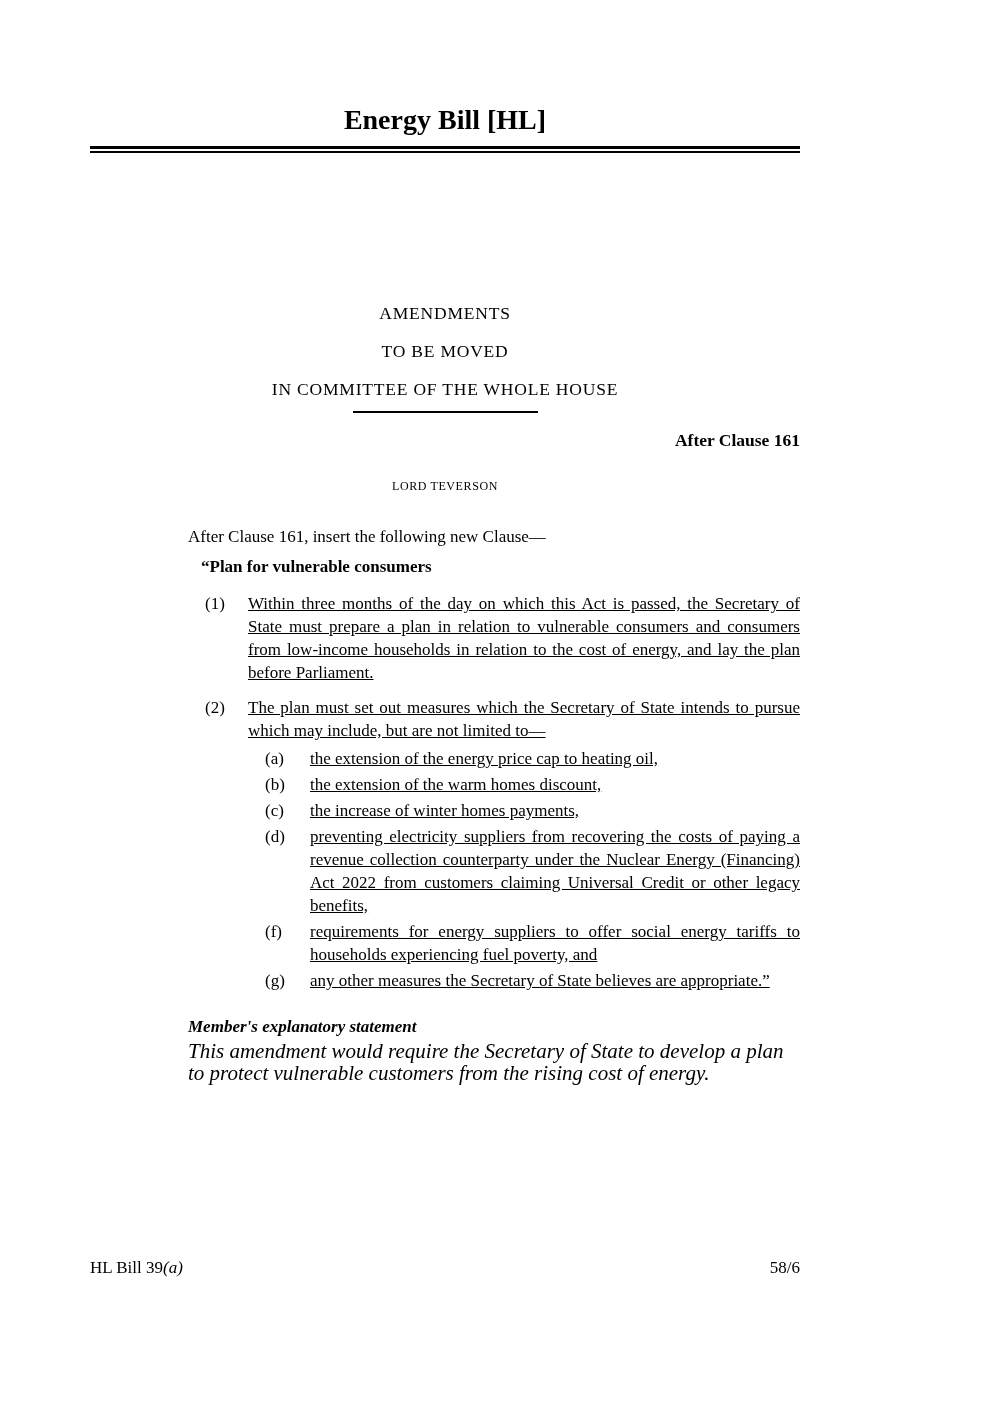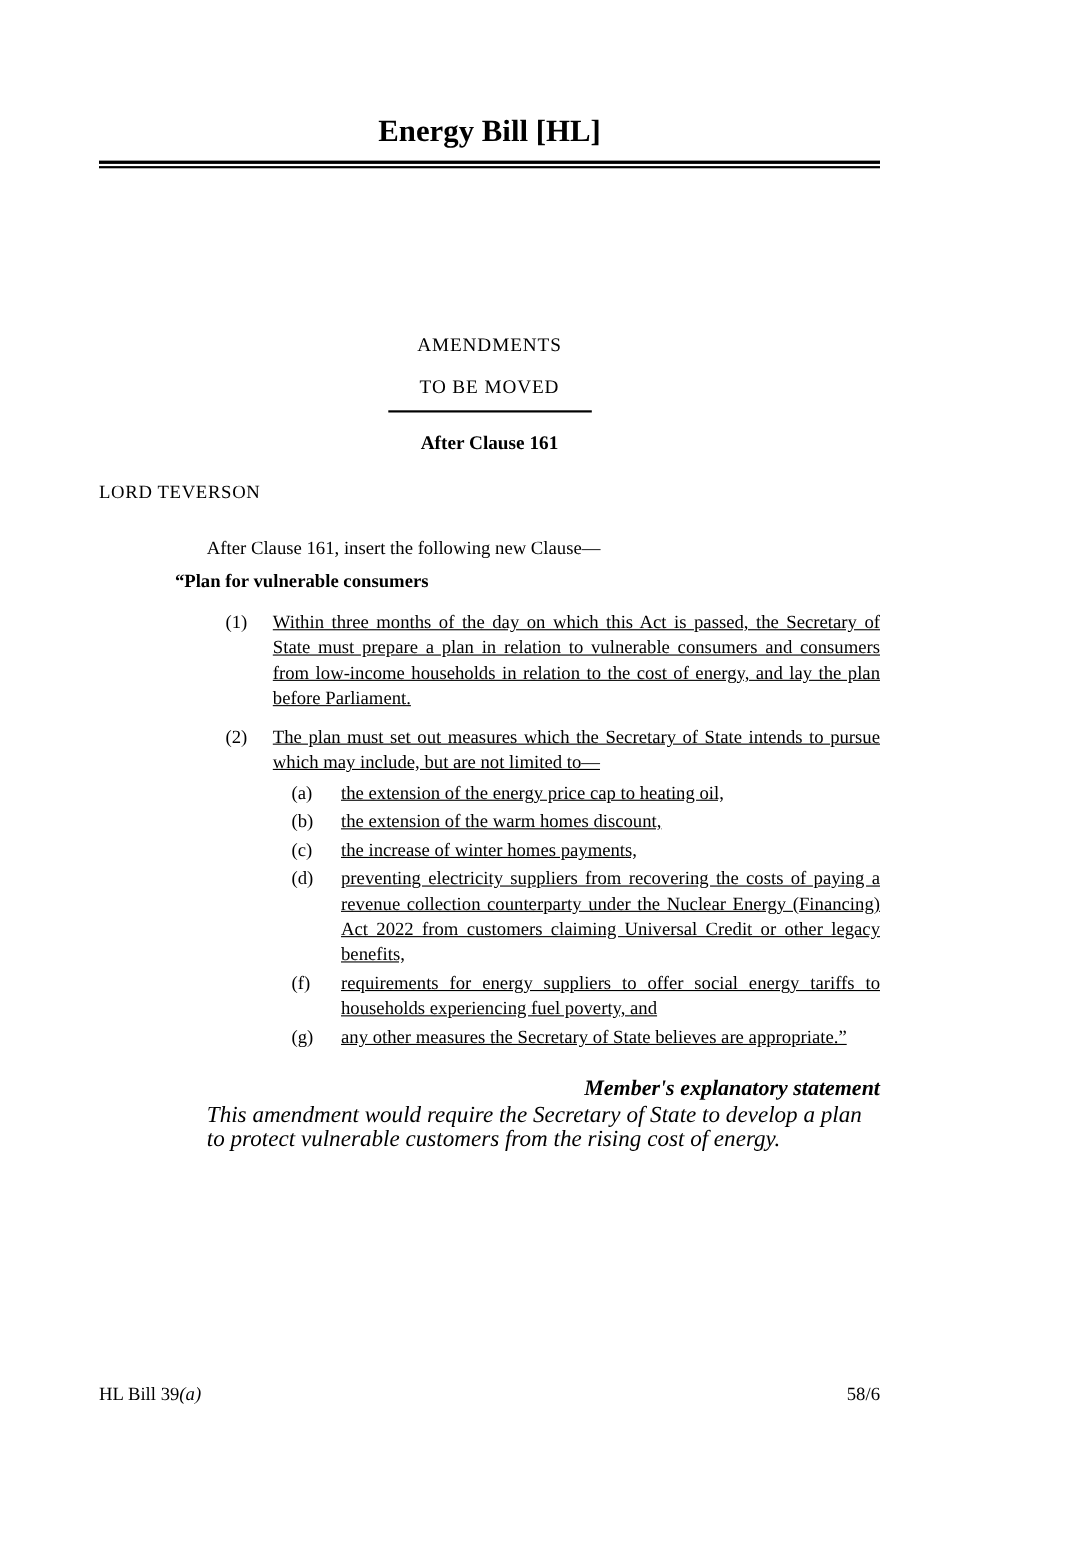--- a/index.html
+++ b/index.html
@@ -42,36 +42,37 @@
   .hl1 { margin-top: 150px; }
   .hl2 { margin-top: 18px; }
   .hl3 { margin-top: 18px; }
   .short-rule {
     width: 185px;
     margin: 12px auto 0 auto;
     border-top: 2px solid #000;
   }
   .clause-heading {
     margin-top: 17px;
-    text-align: center;
+    text-align: right;
     font-weight: bold;
     font-size: 17.5px;
     line-height: 21px;
   }
   .mover {
     margin-top: 25px;
-    font-size: 17px;
+    text-align: center;
+    font-size: 12px;
     letter-spacing: 0.6px;
     line-height: 20px;
   }
   .instruction {
     margin: 29px 0 0 98px;
   }
   .clause-title {
-    margin: 7px 0 0 69px;
+    margin: 7px 0 0 111px;
     font-weight: bold;
   }
   .subsection {
     display: flex;
     margin-left: 115px;
   }
   .ss-1 { margin-top: 14px; }
   .ss-2 { margin-top: 12px; }
   .ss-num {
     width: 43px;
@@ -90,23 +91,22 @@
     flex-shrink: 0;
   }
   .si-text {
     flex: 1;
     margin-left: 15px;
   }
   .expl-heading {
     margin: 24px 0 0 98px;
     font-weight: bold;
     font-style: italic;
-    font-size: 20px;
+    font-size: 17px;
     line-height: 22px;
-    text-align: right;
   }
   .expl-text {
     margin: 2px 0 0 98px;
     max-width: 690px;
     font-style: italic;
     font-size: 21px;
     line-height: 22px;
   }
   .footer {
     position: absolute;
@@ -123,20 +123,21 @@
 </head>
 <body>
 
 <div class="page">
 
   <h1 class="doc-title">Energy Bill [HL]</h1>
   <div class="title-rule"></div>
 
   <div class="heading-line hl1">AMENDMENTS</div>
   <div class="heading-line hl2">TO BE MOVED</div>
+  <div class="heading-line hl3">IN COMMITTEE OF THE WHOLE HOUSE</div>
 
   <div class="short-rule"></div>
 
   <div class="clause-heading">After Clause 161</div>
   <div class="mover">LORD TEVERSON</div>
 
   <p class="instruction">After Clause 161, insert the following new Clause—</p>
 
   <p class="clause-title">“Plan for vulnerable consumers</p>
 

